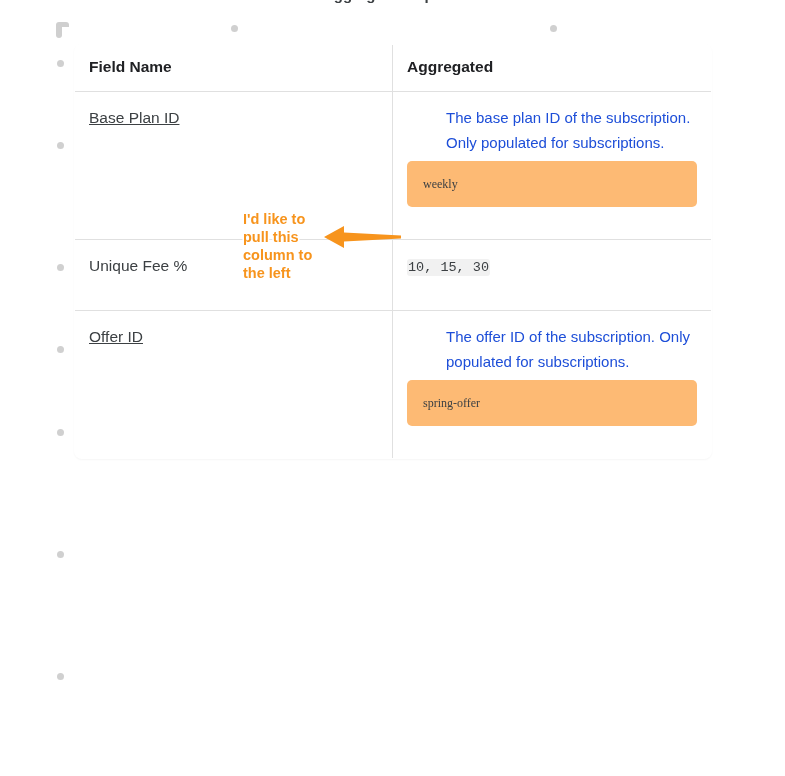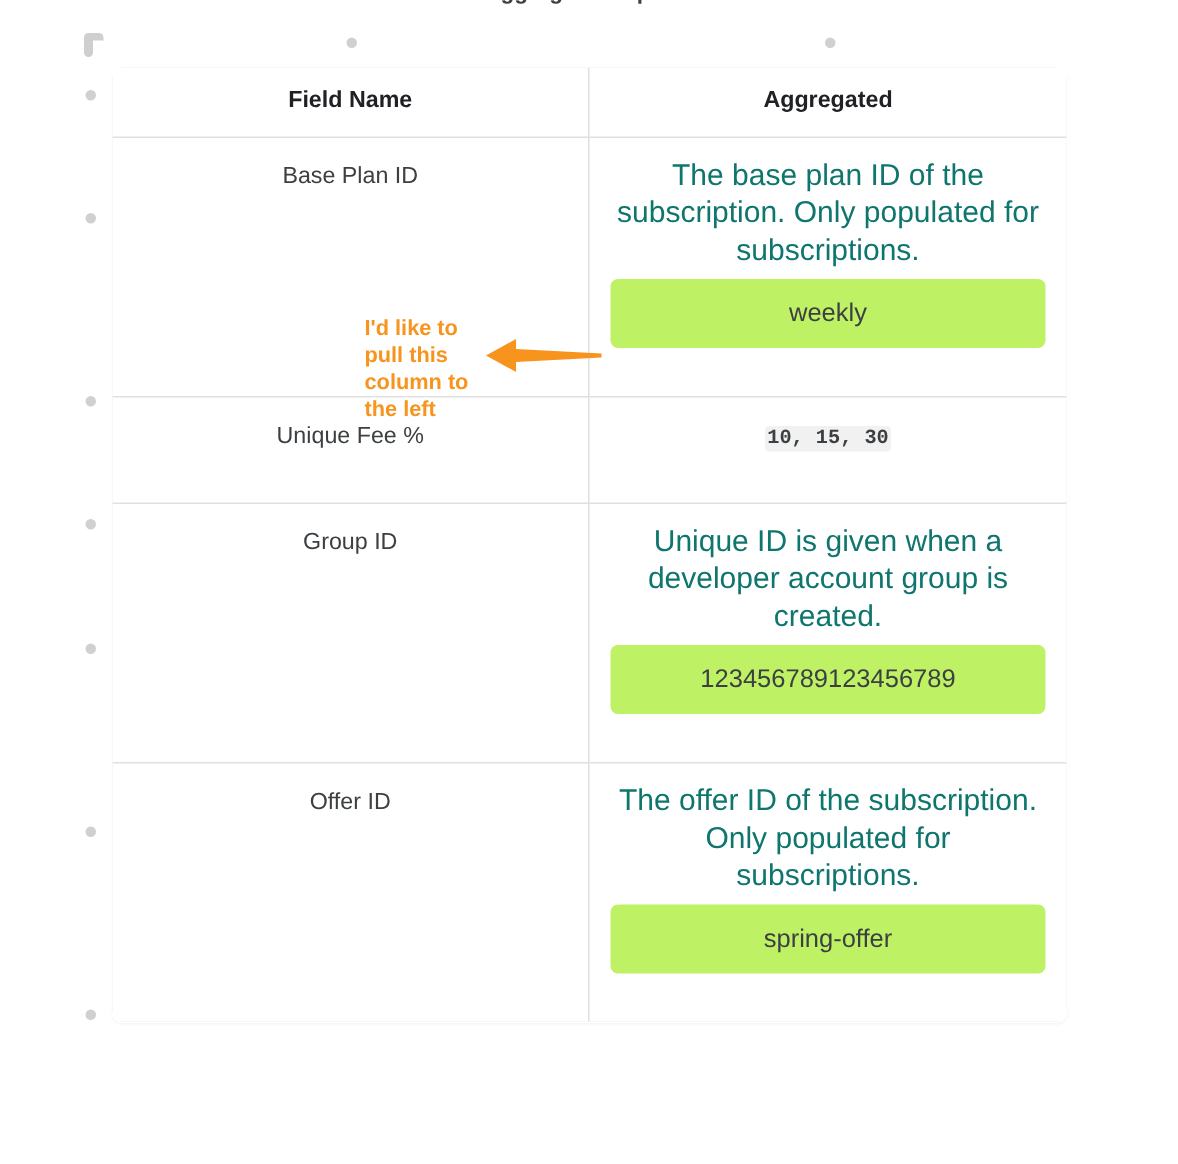--- a/index.html
+++ b/index.html
@@ -82,21 +82,21 @@
     box-shadow: 0 1px 2px rgba(0,0,0,0.04);
   }
   table.field-table col.c-name { width: 318px; }
   table.field-table col.c-desc { width: 319px; }
 
   table.field-table th,
   table.field-table td {
     border-right: 1px solid #e0e0e0;
     border-bottom: 1px solid #e0e0e0;
     vertical-align: top;
-    text-align: center;
+    text-align: left;
     padding: 13px 14px 32px 14px;
   }
   table.field-table th:last-child,
   table.field-table td:last-child { border-right: none; }
   table.field-table tr:last-child td { border-bottom: none; }
 
   table.field-table th {
     font-size: 15.5px;
     font-weight: 700;
     color: #202124;
@@ -107,54 +107,54 @@
   table.field-table td {
     font-size: 15.5px;
     font-weight: 400;
     color: #3c4043;
     line-height: 25px;
   }
   td.field-cell { position: relative; }
 
   .desc-text {
     display: block;
-    font-size: 20px;
+    font-size: 15px;
     line-height: 25px;
-    color: #0f766e;
+    color: #1d4ed8;
+    margin-left: 39px;
   }
 
   
   .code-block {
     margin-top: 6px;
-    background: #bef264;
+    background: #fdba74;
     border-radius: 5px;
     padding: 14px 16px;
-    font-family: Liberation Sans, sans-serif;
-    font-size: 17px;
+    font-family: Liberation Serif, serif;
+    font-size: 12px;
     line-height: 18px;
     color: #3c4043;
     white-space: pre-wrap;
     word-break: break-all;
   }
   
   .code-inline {
     font-family: "Liberation Mono", "DejaVu Sans Mono", monospace;
     font-size: 13.5px;
     line-height: 20px;
     color: #3c4043;
-    font-weight: bold;
   }
   .code-inline .chip {
     background: #f1f1f1;
     border-radius: 3px;
     padding: 1px 1px;
   }
 
   
-  .h-tall   { height: 94px; }
+  .h-tall   { height: 94px; text-decoration: underline; }
   .h-tall2  { height: 92px; }
   .h-short  { height: 18px; }
 
   
   .annotation {
     position: absolute;
     left: 243px;
     top: 210px;
     width: 92px;
     font-size: 14.5px;
@@ -220,27 +220,20 @@
 
 
       <tr>
         <td class="field-cell h-short">Unique Fee %</td>
         <td>
           <span class="code-inline"><span class="chip">10, 15, 30</span></span>
         </td>
       </tr>
 
 
-      <tr>
-        <td class="field-cell h-tall">Group ID</td>
-        <td>
-          <span class="desc-text">Unique ID is given when a developer account group is created.</span>
-          <div class="code-block">123456789123456789</div>
-        </td>
-      </tr>
 
       <tr>
         <td class="field-cell h-tall">Offer ID</td>
         <td>
           <span class="desc-text">The offer ID of the subscription. Only populated for subscriptions.</span>
           <div class="code-block">spring-offer</div>
         </td>
       </tr>
 
     </tbody>

